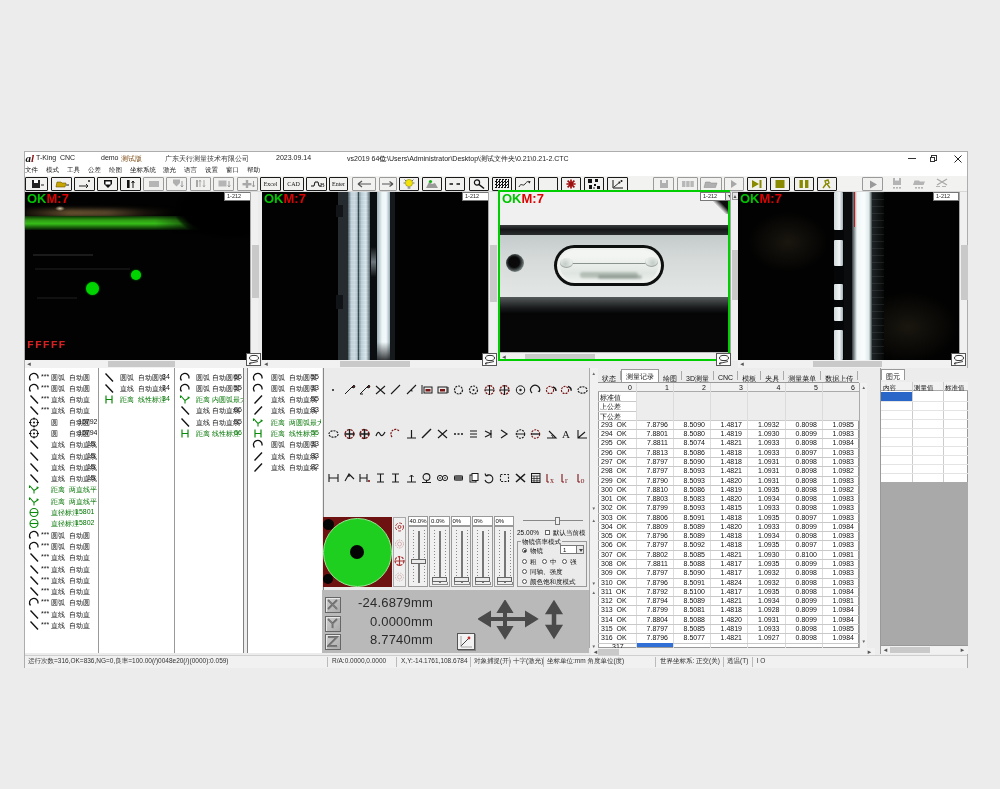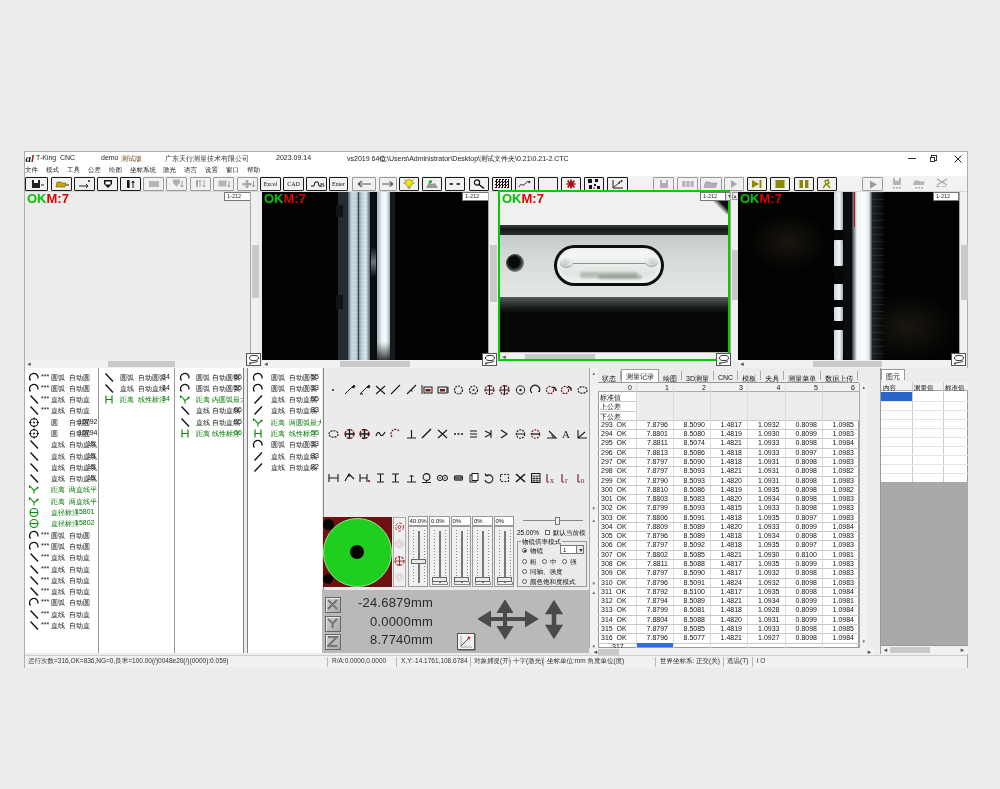--- a/index.html
+++ b/index.html
@@ -273,20 +273,33 @@
         <rect x="4" y="10" width="2" height="1.6" fill="#b4b4b4"></rect>
         <rect x="7" y="10" width="2" height="1.6" fill="#b4b4b4"></rect>
         <rect x="10" y="10" width="2" height="1.6" fill="#b4b4b4"></rect>
       </svg>
     </div>
     <div class="btn flat" style="left:933px;width:17px;">
       <svg width="16" height="13" style="display:block;margin:0 auto;">
         <path d="M3 2 L13 8 M13 2 L3 8" stroke="#aaaaaa" stroke-width="1.4"></path>
         <path d="M2 9.5 H6 M8 9.5 H12" stroke="#b4b4b4" stroke-width="1"></path>
       </svg>
+    </div>
+    <div class="camblack" style="left:25px;top:192px;width:225px;height:168px;">
+      <div class="abs" style="left:0;top:17px;width:150px;height:8px;background:linear-gradient(90deg,rgba(150,110,60,.12),rgba(185,145,85,.55) 30%,rgba(195,155,95,.45) 55%,rgba(120,90,50,.2) 80%,rgba(60,45,25,0));filter:blur(2px);"></div>
+      <div class="abs" style="left:30px;top:14px;width:10px;height:5px;background:radial-gradient(closest-side,rgba(255,240,200,.8),rgba(255,220,160,0));"></div>
+      <div class="abs" style="left:0;top:24px;width:225px;height:14px;background:linear-gradient(180deg,#0e3008 0%,#2e9a13 30%,#36bd18 55%,#1a610d 80%,#051803 100%);"></div>
+      <div class="abs" style="left:130px;top:20px;width:95px;height:22px;background:linear-gradient(90deg,rgba(0,0,0,0) 0%,rgba(0,0,0,.6) 40%,rgba(0,0,0,.85) 100%);"></div>
+      <div class="abs" style="left:148px;top:-14px;width:115px;height:62px;border-radius:50%;background:radial-gradient(closest-side,rgba(0,0,0,1) 82%,rgba(0,0,0,.55) 94%,rgba(0,0,0,0));"></div>
+      <div class="abs" style="left:8px;top:62px;width:60px;height:2px;background:rgba(130,130,130,.20);filter:blur(.5px);"></div>
+      <div class="abs" style="left:10px;top:76px;width:95px;height:2px;background:rgba(110,110,110,.15);"></div>
+      <div class="abs" style="left:12px;top:105px;width:40px;height:1.5px;background:rgba(120,120,120,.13);"></div>
+      <div class="abs" style="left:60.5px;top:89.5px;width:13px;height:13px;border-radius:50%;background:#00d400;box-shadow:0 0 2px #00a000;"></div>
+      <div class="abs" style="left:106px;top:78px;width:10px;height:10px;border-radius:50%;background:#00d400;box-shadow:0 0 2px #00a000;"></div>
+      <div class="abs" style="left:2px;top:146px;font-family:'Liberation Mono',monospace;font-weight:bold;font-size:11.5px;color:#d42222;letter-spacing:1px;">FFFFF</div>
     </div>
     <div class="oklab ok-g" style="left:27px;top:192px;">OK<span class="ok-r">M:7</span></div>
     <div class="combo" style="left:224px;top:191.5px;width:34px;">1-212<span class="dd"></span></div>
     <div class="vsb" style="left:250px;top:192px;height:168px;">
       <div class="thumb abs" style="left:1px;top:53px;width:7px;height:53px;"></div>
     </div>
     <div class="hsb sb-track" style="left:25px;top:360px;width:224px;">
       <span class="abs arrowglyph" style="left:1px;top:1px;">◄</span>
       <div class="thumb abs" style="left:83px;top:1px;width:67px;height:6px;"></div>
     </div>

